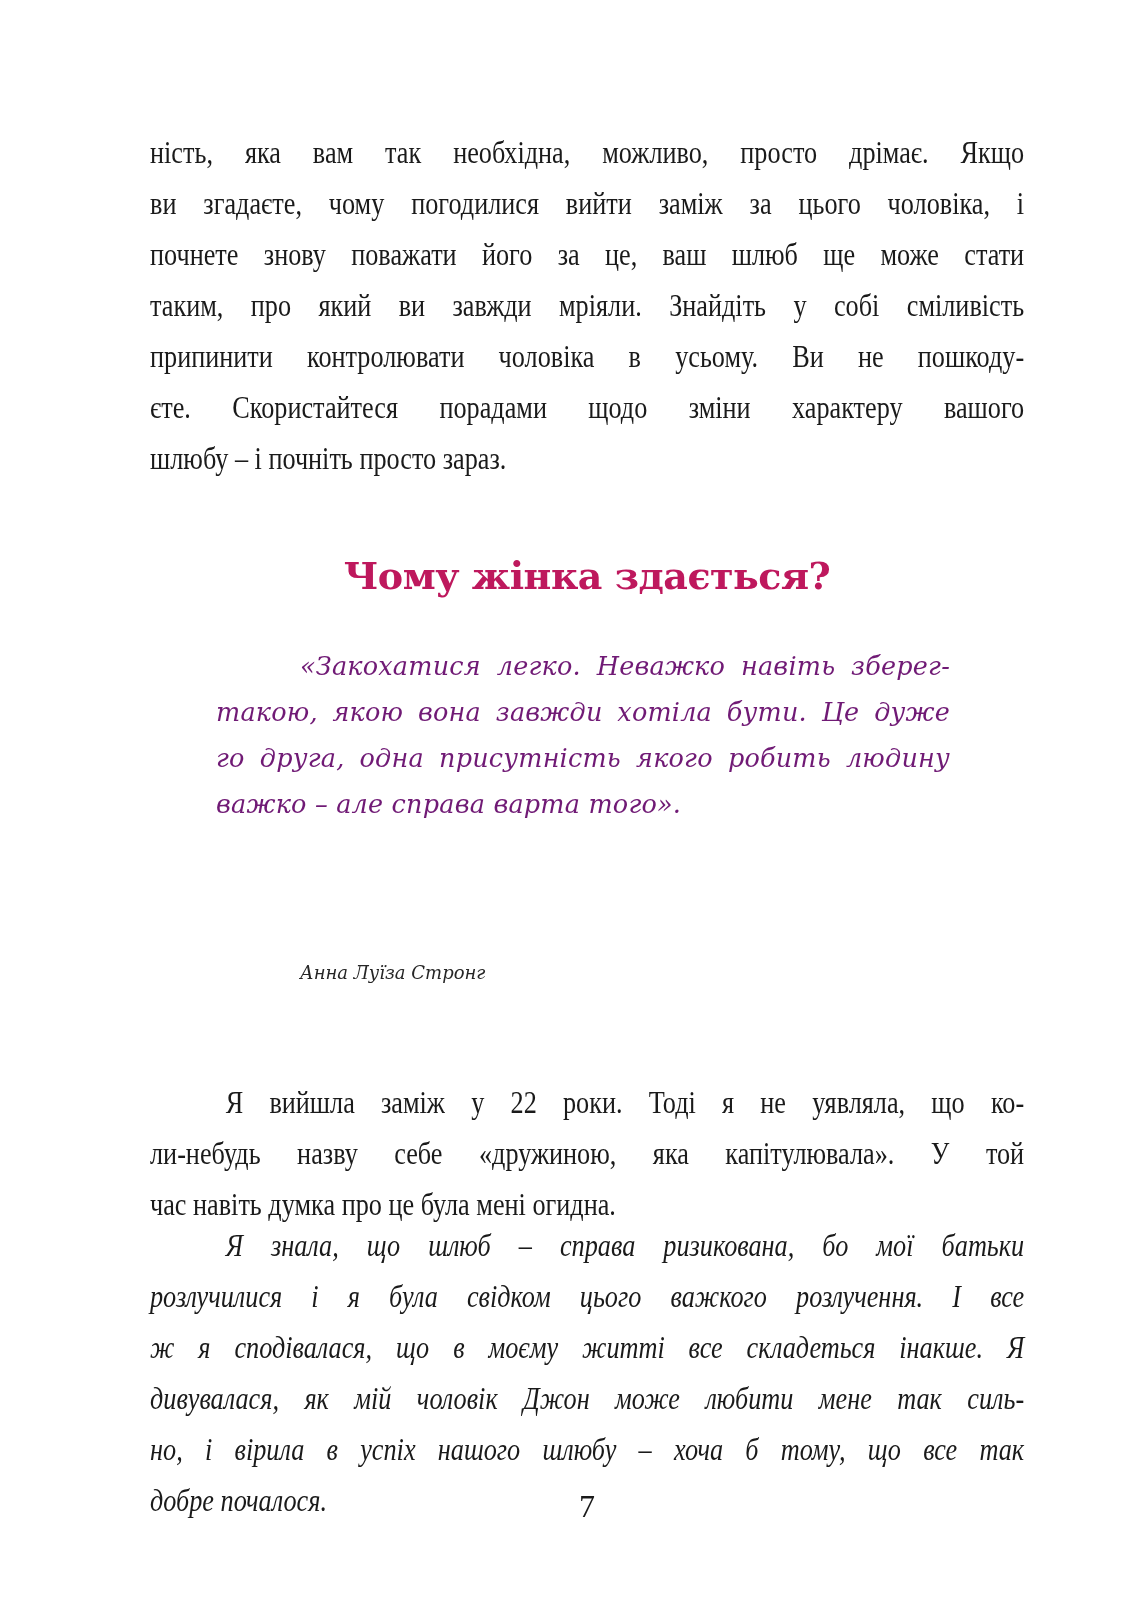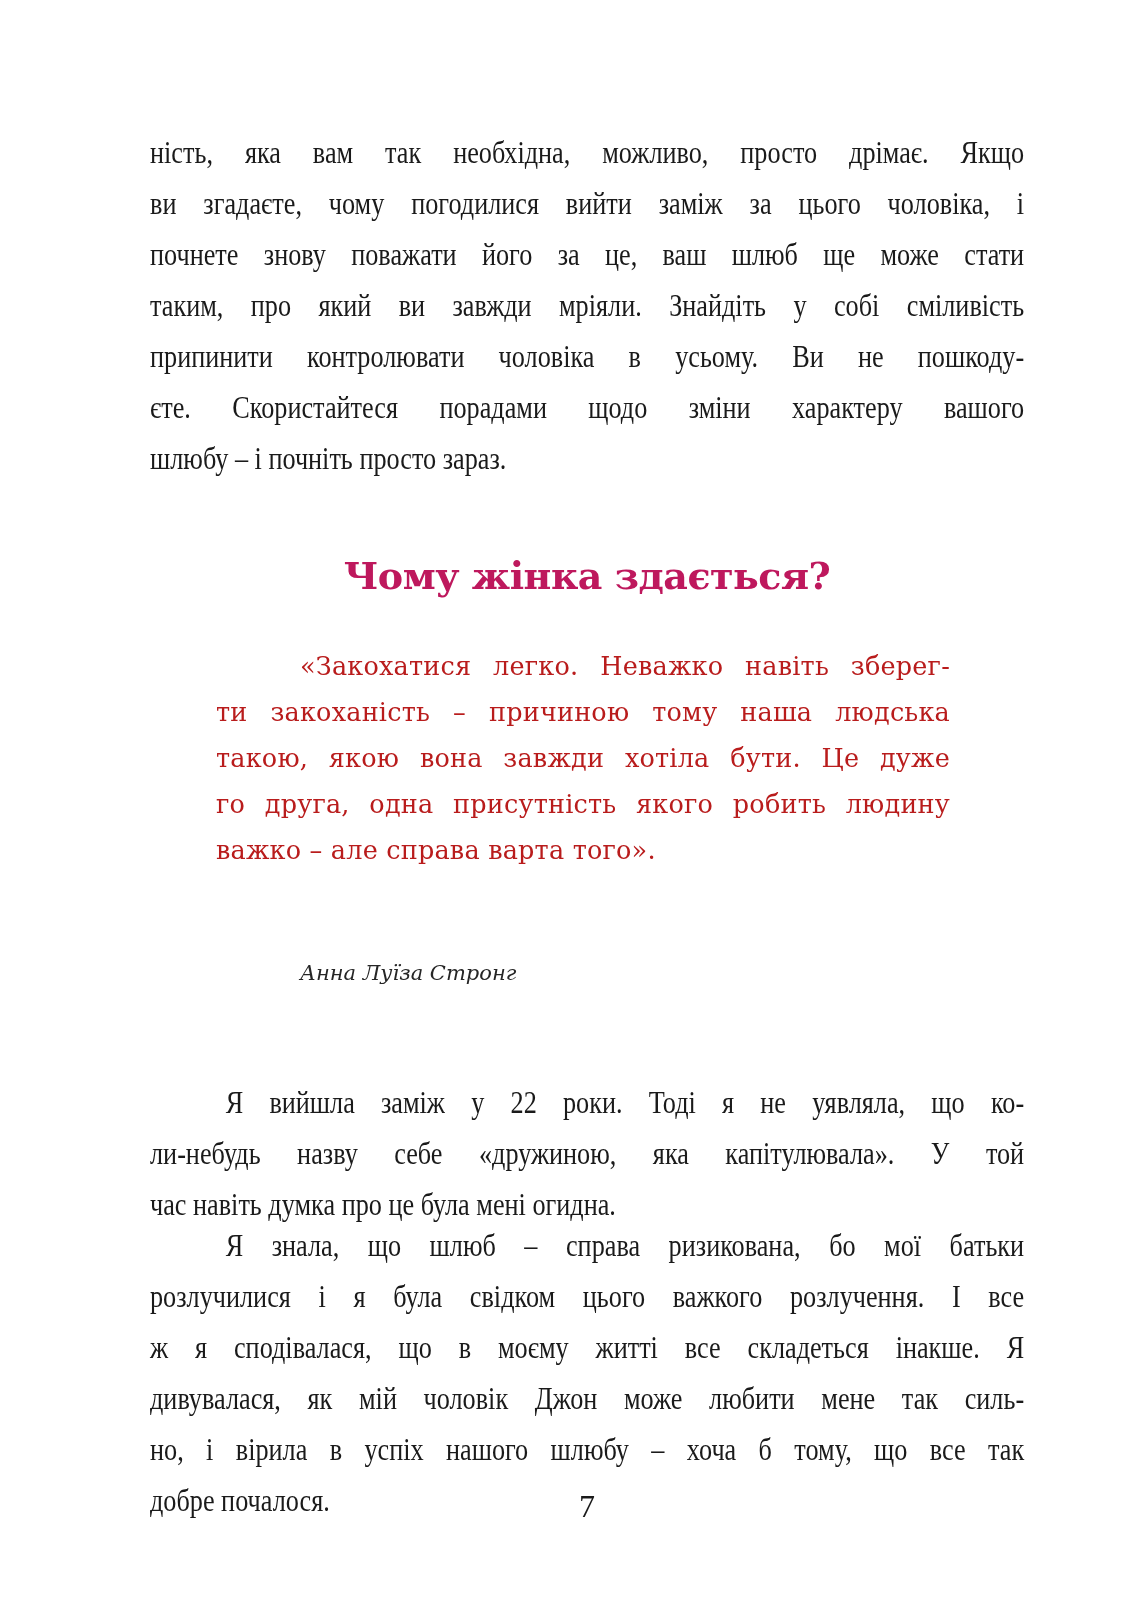--- a/index.html
+++ b/index.html
@@ -66,41 +66,42 @@
       color: #be185d;
     }
     .epigraph {
       position: absolute;
       left: 200px;
       width: 734px;
       top: 643px;
     }
     .epigraph .line {
       font-family: "DejaVu Serif", serif;
+      font-style: italic;
       font-size: 25.5px;
       height: 46px;
       line-height: 46px;
       letter-spacing: 0.2px;
-      color: #b91c1c;
+      color: #701a75;
     }
     .epigraph .line.indent {
       padding-left: 84px;
     }
     .author {
       position: absolute;
       left: 284px;
       top: 950px;
       font-family: "DejaVu Serif", serif;
       font-style: italic;
-      font-size: 21px;
+      font-size: 18px;
       line-height: 46px;
       color: #262626;
     }
     #para1 { top: 1078px; }
-    #para2 { top: 1221px; }
+    #para2 { top: 1221px; font-style: italic; }
     .page-number {
       position: absolute;
       left: 0;
       width: 1142px;
       top: 1482px;
       text-align: center;
       font-family: "Liberation Serif", serif;
       font-size: 32px;
       line-height: 48px;
       color: #1a1a1a;
@@ -118,21 +119,20 @@
     <span class="line">таким, про який ви завжди мріяли. Знайдіть у собі сміливість</span>
     <span class="line">припинити контролювати чоловіка в усьому. Ви не пошкоду-</span>
     <span class="line">єте. Скористайтеся порадами щодо зміни характеру вашого</span>
     <span class="line last">шлюбу – і почніть просто зараз.</span>
   </div>
 
   <h2 class="heading" style="margin:0;">Чому жінка здається?</h2>
 
   <div class="epigraph">
     <span class="line indent">«Закохатися легко. Неважко навіть зберег-</span>
-    <span class="line">ти закоханість – причиною тому наша людська</span>
     <span class="line">такою, якою вона завжди хотіла бути. Це дуже</span>
     <span class="line">го друга, одна присутність якого робить людину</span>
     <span class="line last">важко – але справа варта того».</span>
   </div>
 
   <div class="author">Анна Луїза Стронг</div>
 
   <div class="block body-text" id="para1">
     <span class="line indent">Я вийшла заміж у 22 роки. Тоді я не уявляла, що ко-</span>
     <span class="line">ли-небудь назву себе «дружиною, яка капітулювала». У той</span>

